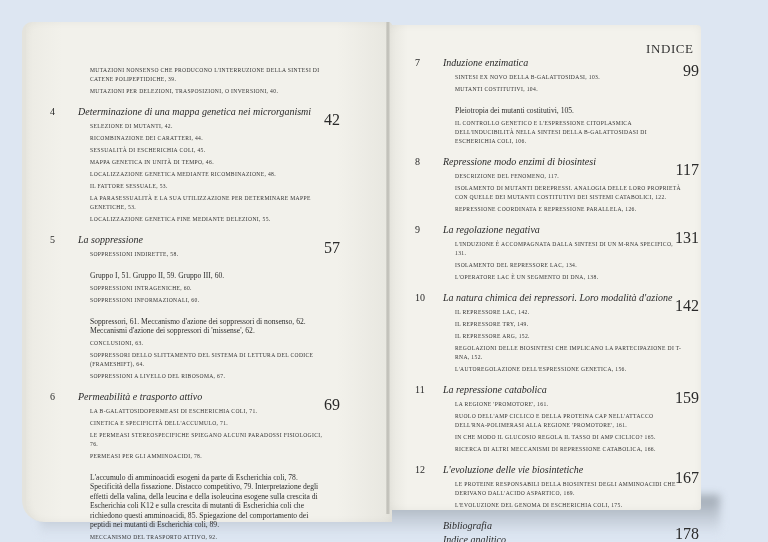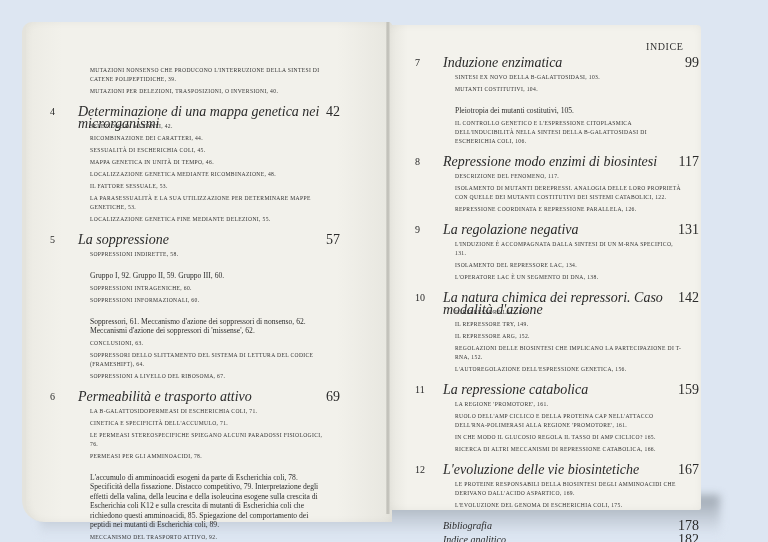--- a/index.html
+++ b/index.html
@@ -28,30 +28,30 @@
     left:389px; top:25px; width:312px; height:485px;
     border-radius:0 4px 2px 0;
     background:linear-gradient(90deg, #e8e7e0 0%, #f3f2ec 6%, #f3f2ec 100%);
   }
   .gutter {
     position:absolute; left:386px; top:22px; width:4px; height:492px;
     background:linear-gradient(90deg,#d6d5ce,#bcbbb4,#dcdbd4);
   }
   .running-head {
     position:absolute; left:646px; top:41px;
-    font-size:10px; letter-spacing:.6px; color:#333;
+    font-size:13px; letter-spacing:.6px; color:#333;
   }
   .toc { position:absolute; font-size:7.2px; line-height:10px; }
   .toc.left-col { left:50px; top:64px; width:276px; }
   .toc.right-col { left:415px; top:58px; width:270px; }
   .chapter { position:relative; margin-bottom:11px; }
   .ch-head { position:relative; height:13px; margin-bottom:2px; }
   .ch-num { position:absolute; left:-28px; top:0; font-size:10px; }
-  .ch-title { font-style:italic; font-size:14px; }
-  .ch-page { position:absolute; right:-14px; top:0; font-size:14px; }
+  .ch-title { font-style:italic; font-size:10px; }
+  .ch-page { position:absolute; right:-14px; top:8px; font-size:16px; }
   .entry-sc {
     text-transform:uppercase; font-size:5.6px; letter-spacing:.35px;
     line-height:9px; margin:2px 0 3px 12px; color:#333;
   }
   .entry-plain { font-size:7.6px; line-height:9.5px; margin:12px 0 3px 12px; color:#2d2d2d; }
   .intro .entry-sc { margin-left:12px; }
   .left-col .chapter { margin-left:28px; }
   .right-col .chapter { margin-left:28px; }
   .back-matter { position:relative; margin-left:28px; height:14px; }
   .back-matter .ch-title { font-size:10px; }
@@ -90,21 +90,21 @@
         </div>
   </div>
       <div class="chapter">
     <div class="ch-head">
       <span class="ch-num">5</span>
       <span class="ch-title">La soppressione</span>
       <span class="ch-page">57</span>
     </div>
     <div class="entries">
           <div class="entry-sc">soppressioni indirette, 58.</div>
-          <div class="entry-plain">Gruppo I, 92. Gruppo II, 59. Gruppo III, 60.</div>
+          <div class="entry-plain">Gruppo I, 51. Gruppo II, 59. Gruppo III, 60.</div>
           <div class="entry-sc">soppressioni intrageniche, 60.</div>
           <div class="entry-sc">soppressioni informazionali, 60.</div>
           <div class="entry-plain">Soppressori, 61. Meccanismo d'azione dei soppressori di nonsenso, 62. Meccanismi d'azione dei soppressori di 'missense', 62.</div>
           <div class="entry-sc">conclusioni, 63.</div>
           <div class="entry-sc">soppressori dello slittamento del sistema di lettura del codice (frameshift), 64.</div>
           <div class="entry-sc">soppressioni a livello del ribosoma, 67.</div>
         </div>
   </div>
       <div class="chapter">
     <div class="ch-head">
@@ -160,21 +160,21 @@
     </div>
     <div class="entries">
           <div class="entry-sc">l'induzione è accompagnata dalla sintesi di un m-rna specifico, 131.</div>
           <div class="entry-sc">isolamento del repressore lac, 134.</div>
           <div class="entry-sc">l'operatore lac è un segmento di dna, 138.</div>
         </div>
   </div>
       <div class="chapter">
     <div class="ch-head">
       <span class="ch-num">10</span>
-      <span class="ch-title">La natura chimica dei repressori. Caso modalità d'azione</span>
+      <span class="ch-title">La natura chimica dei repressori. Loro modalità d'azione</span>
       <span class="ch-page">142</span>
     </div>
     <div class="entries">
           <div class="entry-sc">il repressore lac, 142.</div>
           <div class="entry-sc">il repressore try, 149.</div>
           <div class="entry-sc">il repressore arg, 152.</div>
           <div class="entry-sc">regolazioni delle biosintesi che implicano la partecipazione di t-rna, 152.</div>
           <div class="entry-sc">l'autoregolazione dell'espressione genetica, 156.</div>
         </div>
   </div>

